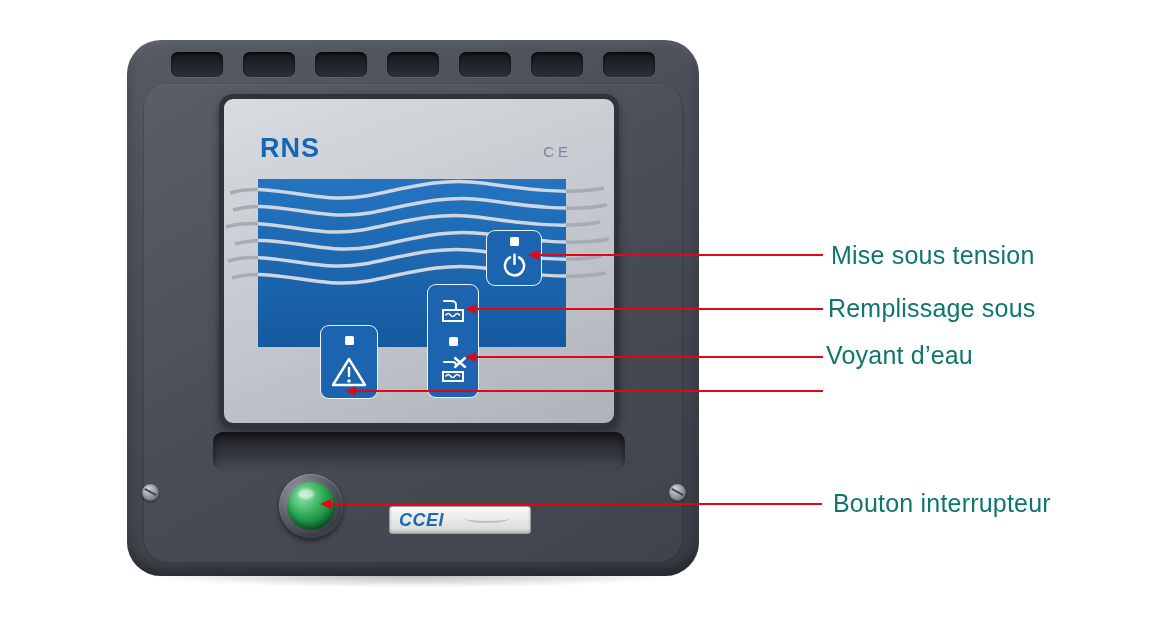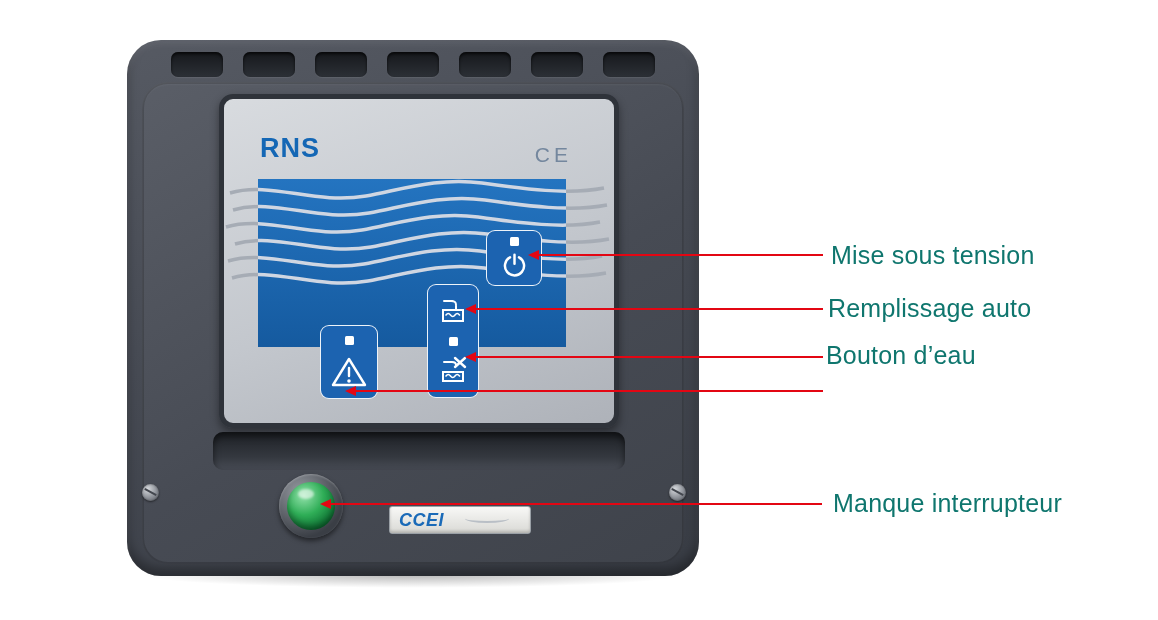--- a/index.html
+++ b/index.html
@@ -43,21 +43,21 @@
     background: linear-gradient(160deg,#d8dbdf 0%, #c3c7cd 55%, #aeb2b9 100%);
     box-shadow: 0 4px 8px rgba(0,0,0,0.40);
   }
   .screen svg.artwork { position:absolute; left:0; top:0; width:100%; height:100%; }
   .model-label {
     position:absolute; left:36px; top:34px;
     color:#1467b5; font-size:27px; font-weight:bold; letter-spacing:1px;
   }
   .ce-mark {
     position:absolute; right:42px; top:44px;
-    color:#74879e; font-size:21px; letter-spacing:4px;
+    color:#74879e; font-size:15px; letter-spacing:4px;
   }
 
   
   .tile {
     position:absolute;
     background:#1c63b0;
     border:1.5px solid rgba(255,255,255,0.92);
     border-radius:9px;
     display:flex; flex-direction:column; align-items:center; justify-content:space-evenly;
   }
@@ -222,26 +222,26 @@
     <div class="screw screw-left"></div>
     <div class="screw screw-right"></div>
   </div>
 
   <div class="callout-arrow" style="left:528px; top:250px;"></div>
   <div class="callout-line" style="left:539px; top:254px; width:284px;"></div>
   <div class="callout-label" style="left:831px; top:241px;">Mise sous tension</div>
 
   <div class="callout-arrow" style="left:465px; top:304px;"></div>
   <div class="callout-line" style="left:476px; top:308px; width:347px;"></div>
-  <div class="callout-label" style="left:828px; top:294px;">Remplissage auto</div>
+  <div class="callout-label" style="left:828px; top:294px;">Remplissage sous</div>
 
   <div class="callout-arrow" style="left:465px; top:352px;"></div>
   <div class="callout-line" style="left:476px; top:356px; width:347px;"></div>
-  <div class="callout-label" style="left:826px; top:341px;">Bouton d’eau</div>
+  <div class="callout-label" style="left:826px; top:341px;">Voyant d’eau</div>
 
   <div class="callout-arrow" style="left:345px; top:386px;"></div>
   <div class="callout-line" style="left:356px; top:390px; width:467px;"></div>
 
   <div class="callout-arrow" style="left:320px; top:499px;"></div>
   <div class="callout-line" style="left:331px; top:503px; width:491px;"></div>
-  <div class="callout-label" style="left:833px; top:489px;">Manque interrupteur</div>
+  <div class="callout-label" style="left:833px; top:489px;">Bouton interrupteur</div>
 
 </div>
 
 </body></html>

